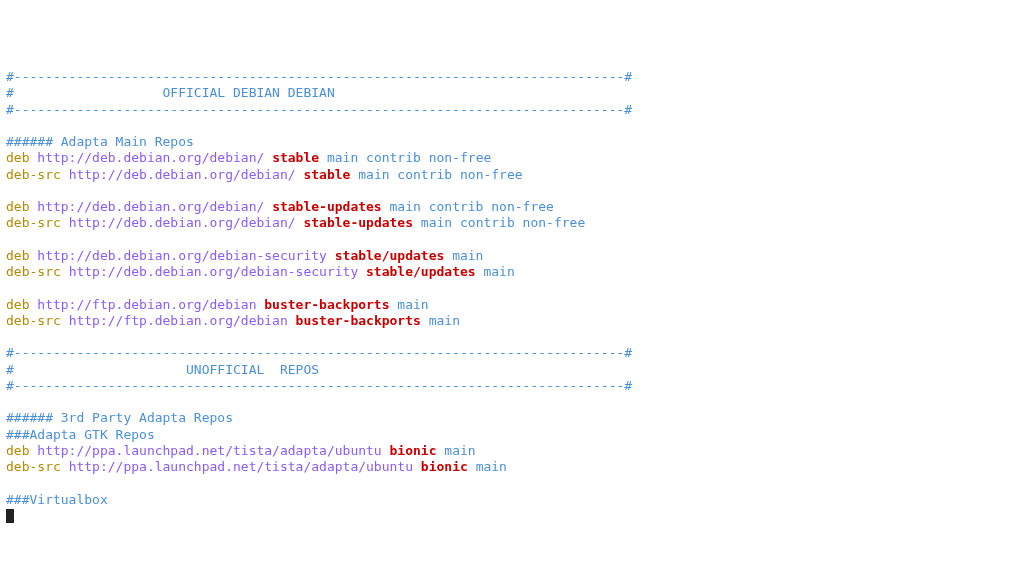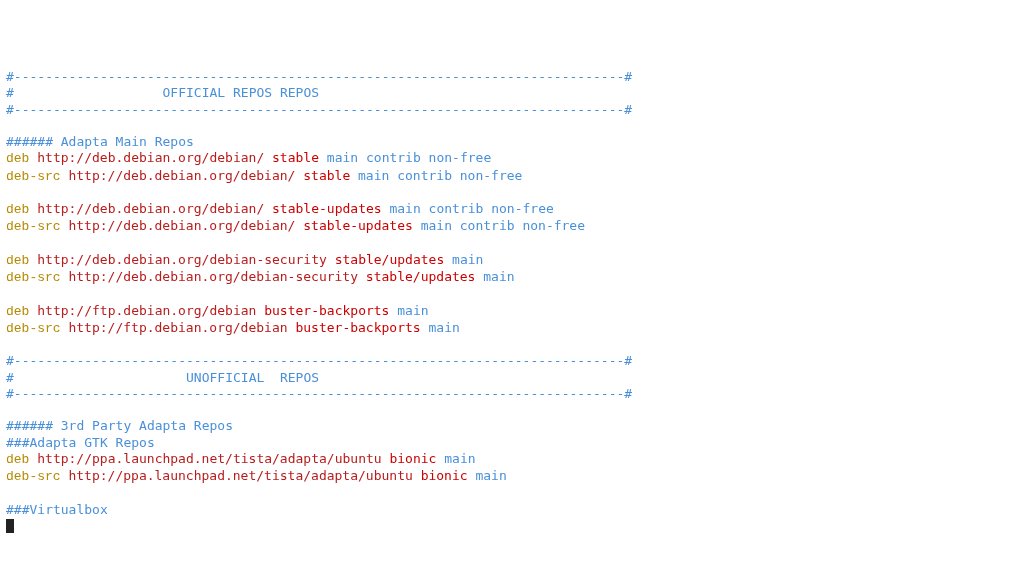--- a/index.html
+++ b/index.html
@@ -6,38 +6,38 @@
       font-family: "DejaVu Sans Mono", "Liberation Mono", Consolas, Menlo, monospace;
       font-size: 13px;
       line-height: 1.25;
       margin: 0;
       padding: 4px 6px;
       background: #ffffff;
       color: #333;
       white-space: pre;
     }
     .blue    { color: #4a90d9; }
-    .olive   { color: #b58900; font-family: Liberation Mono, monospace; }
-    .green   { color: #b91c1c; }
-    .red     { color: #cc0000; font-weight: normal; }
+    .olive   { color: #b58900; }
+    .green   { color: #8b5cf6; }
+    .red     { color: #cc0000; font-weight: bold; }
     .cursor {
       display: inline-block;
       width: 8px;
       height: 14px;
       background: #222;
       vertical-align: text-bottom;
     }
   </style>
 </head>
 <body>
 
 
 
 <div><span class="blue">#------------------------------------------------------------------------------#</span>
-<span class="blue">#                   OFFICIAL REPOS REPOS                    </span>
+<span class="blue">#                   OFFICIAL DEBIAN DEBIAN                    </span>
 <span class="blue">#------------------------------------------------------------------------------#</span>
 
 <span class="blue">###### Adapta Main Repos</span>
 <span class="olive">deb</span><span> </span><span class="green">http://deb.debian.org/debian/</span><span> </span><span class="red">stable</span><span> </span><span class="blue">main contrib non-free</span>
 <span class="olive">deb-src</span><span> </span><span class="green">http://deb.debian.org/debian/</span><span> </span><span class="red">stable</span><span> </span><span class="blue">main contrib non-free</span>
 
 <span class="olive">deb</span><span> </span><span class="green">http://deb.debian.org/debian/</span><span> </span><span class="red">stable-updates</span><span> </span><span class="blue">main contrib non-free</span>
 <span class="olive">deb-src</span><span> </span><span class="green">http://deb.debian.org/debian/</span><span> </span><span class="red">stable-updates</span><span> </span><span class="blue">main contrib non-free</span>
 
 <span class="olive">deb</span><span> </span><span class="green">http://deb.debian.org/debian-security</span><span> </span><span class="red">stable/updates</span><span> </span><span class="blue">main</span>

